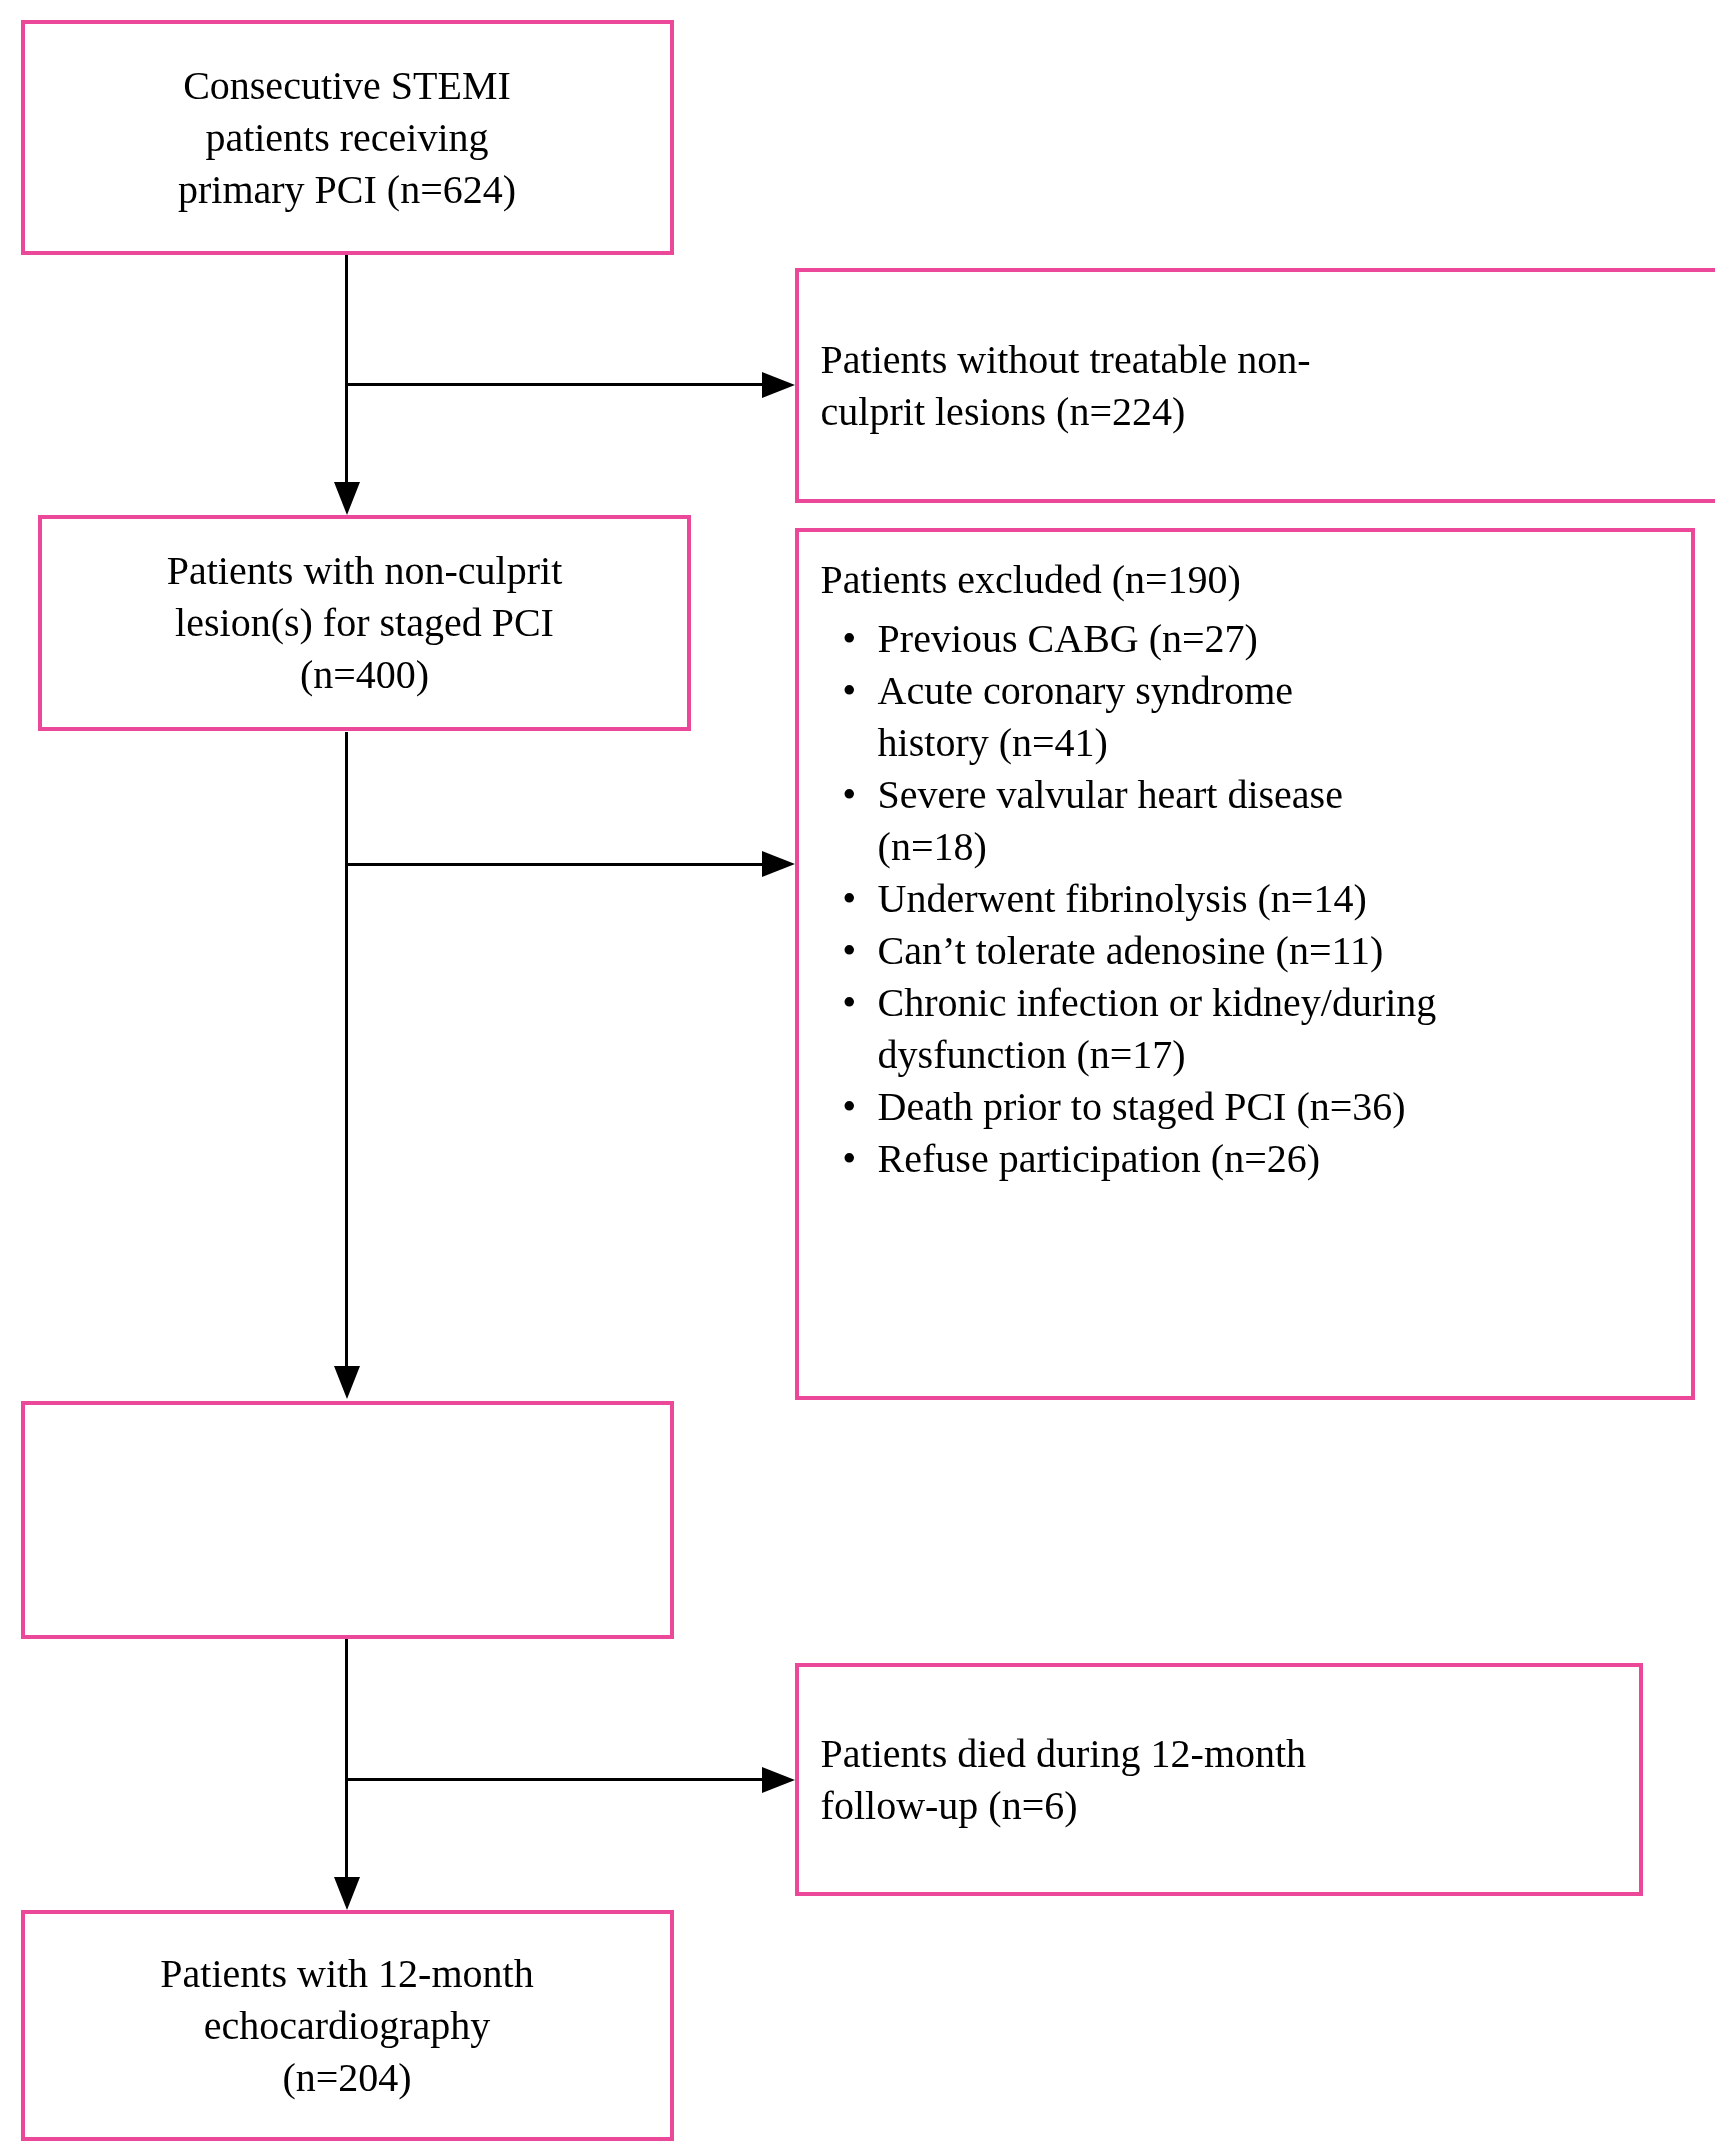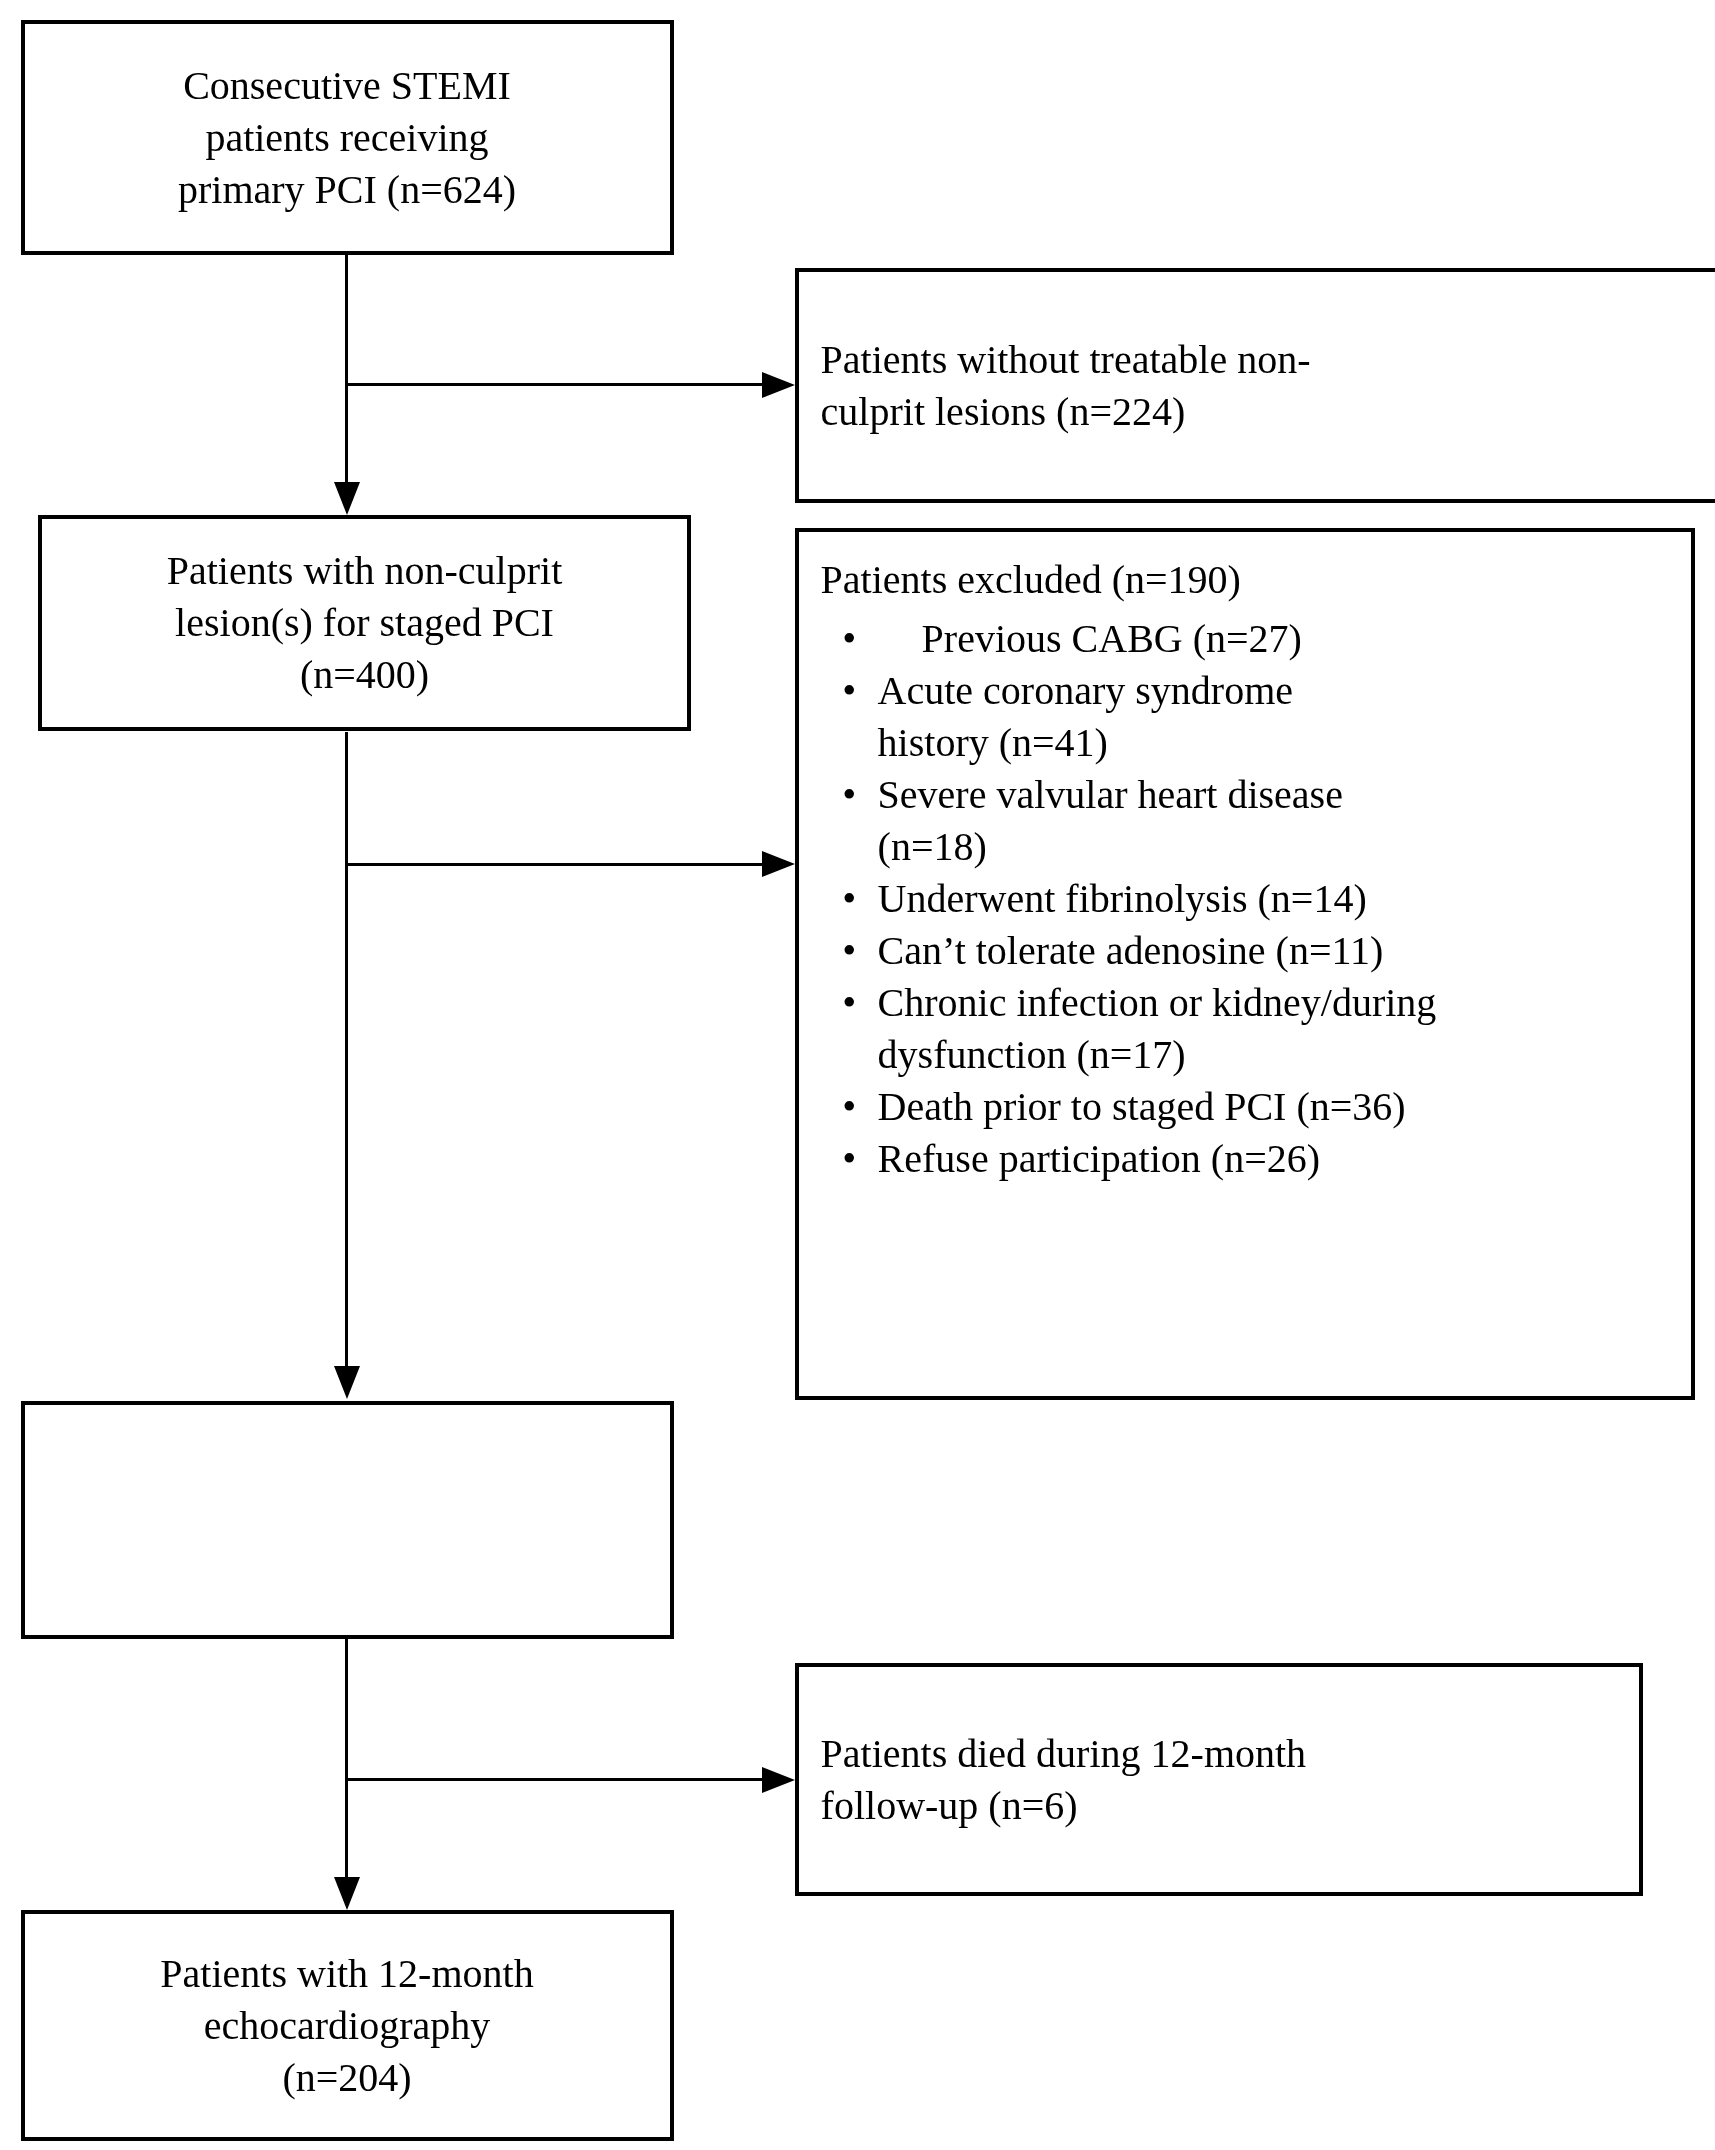--- a/index.html
+++ b/index.html
@@ -2,21 +2,21 @@
 <html style="font-size:9px"><head>
 <meta charset="utf-8">
 <style>
   html,body{margin:0;padding:0;background:#ffffff;}
   body{width:1715px;height:2151px;position:relative;overflow:hidden;
        font-family:"Liberation Serif","DejaVu Serif",serif;color:#000;}
 
   .canvas{position:absolute;inset:0;}
 
   
-  .box{position:absolute;box-sizing:border-box;border:4px solid #000000;background:#fff;
+  .box{position:absolute;box-sizing:border-box;border:4px solid #ec4899;background:#fff;
        display:flex;flex-direction:column;justify-content:center;}
   .box .ln{font-size:40px;line-height:1.30;white-space:pre;}
   .center .ln{text-align:center;}
   .left   .ln{text-align:left;}
   .box.pad-l{padding-left:21.6px;padding-right:13.7px;}
   .box.pad-c{padding-left:15px;padding-right:15px;}
 
   
   #node-start{left:20.5px;top:20px;width:653px;height:235px;}
   
@@ -89,21 +89,21 @@
     <div class="ln">Patients with non-culprit</div>
     <div class="ln">lesion(s) for staged PCI</div>
     <div class="ln">(n=400)</div>
   </div>
 
   <div class="box left pad-l" id="node-excluded">
     <div class="exc-head">Patients excluded (n=190)</div>
     <ul class="exc-list">
       <li>
         <span class="bullet">•</span>
-        <span class="ln" style="display: block; margin-left: 44px;">Previous CABG (n=27)</span>
+        <span class="ln" style="display: block;">Previous CABG (n=27)</span>
       </li>
       <li>
         <span class="bullet">•</span>
         <span class="ln" style="display: block;">Acute coronary syndrome</span>
         <span class="ln" style="display: block;">history (n=41)</span>
       </li>
       <li>
         <span class="bullet">•</span>
         <span class="ln" style="display: block;">Severe valvular heart disease</span>
         <span class="ln" style="display: block;">(n=18)</span>

